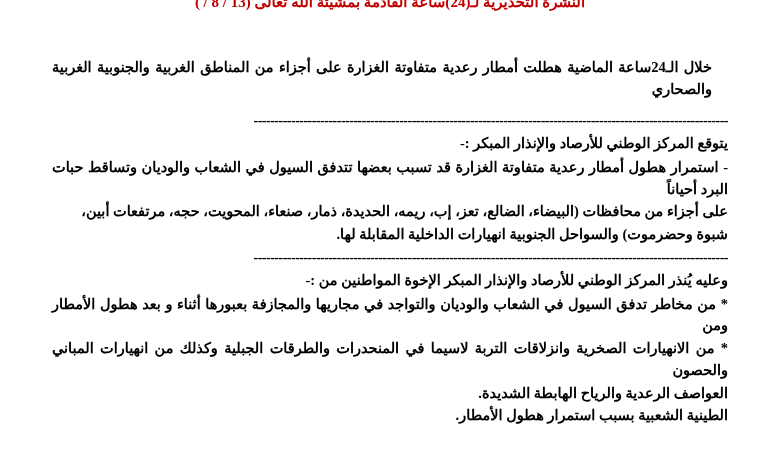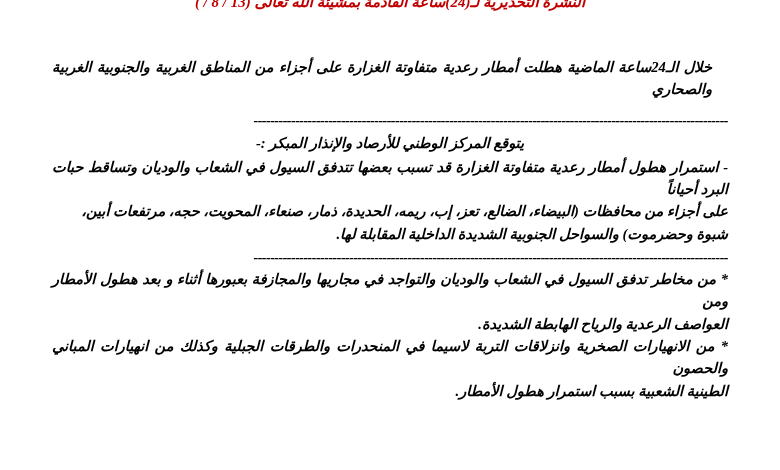--- a/index.html
+++ b/index.html
@@ -12,21 +12,20 @@
     background: #ffffff;
     font-family: "Liberation Serif", "DejaVu Serif", serif;
     color: #000000;
     overflow: hidden;
   }
   .page {
     position: relative;
     width: 780px;
     height: 374px;
     box-sizing: border-box;
-    font-style: italic;
   }
 
   
   .header {
     position: absolute;
     top: -9px;
     left: 0;
     right: 0;
     text-align: center;
     color: #c00000;
@@ -64,21 +63,21 @@
     line-height: 1.1;
     margin: 4px 0 4px 0;
     text-align: right;
     direction: ltr;
     white-space: nowrap;
     overflow: hidden;
   }
 
   .lead {
     margin: 2px 0 2px 0;
-    text-align: center;
+    text-align: right;
   }
 
   .bullet-line {
     margin: 0 0 1px 0;
     text-align: justify;
   }
 
   .tight {
     line-height: 1.5;
   }
@@ -97,25 +96,26 @@
     <p class="para">خلال الـ24ساعة الماضية هطلت أمطار رعدية متفاوتة الغزارة على أجزاء من المناطق الغربية والجنوبية الغربية والصحاري</p>
 
     <div class="spacer-sm"></div>
 
     <div class="divider">------------------------------------------------------------------------------------------------------------------</div>
 
     <p class="lead">يتوقع المركز الوطني للأرصاد والإنذار المبكر :-</p>
 
     <p class="bullet-line tight">- استمرار هطول أمطار رعدية متفاوتة الغزارة قد تسبب بعضها تتدفق السيول في الشعاب والوديان  وتساقط حبات البرد أحياناً</p>
     <p class="bullet-line tight">على أجزاء من محافظات (البيضاء، الضالع، تعز، إب، ريمه، الحديدة، ذمار، صنعاء، المحويت، حجه، مرتفعات أبين،</p>
-    <p class="bullet-line tight">شبوة وحضرموت) والسواحل الجنوبية الشديدة الداخلية المقابلة لها.</p>
+    <p class="bullet-line tight">شبوة وحضرموت) والسواحل الجنوبية انهيارات الداخلية المقابلة لها.</p>
 
     <div class="divider">------------------------------------------------------------------------------------------------------------------</div>
 
+    <p class="lead">وعليه يُنذر المركز الوطني للأرصاد والإنذار المبكر الإخوة المواطنين من :-</p>
 
     <p class="bullet-line tight">* من مخاطر تدفق السيول في الشعاب والوديان والتواجد في مجاريها والمجازفة بعبورها أثناء و بعد هطول الأمطار ومن</p>
+    <p class="bullet-line tight">* من الانهيارات الصخرية وانزلاقات التربة لاسيما في المنحدرات والطرقات الجبلية وكذلك من انهيارات المباني والحصون</p>
     <p class="bullet-line tight">العواصف الرعدية والرياح الهابطة الشديدة.</p>
-    <p class="bullet-line tight">* من الانهيارات الصخرية وانزلاقات التربة لاسيما في المنحدرات والطرقات الجبلية وكذلك من انهيارات المباني والحصون</p>
     <p class="bullet-line tight">الطينية الشعبية بسبب استمرار هطول الأمطار.</p>
 
   </div>
 
 </div>
 
 </body></html>

